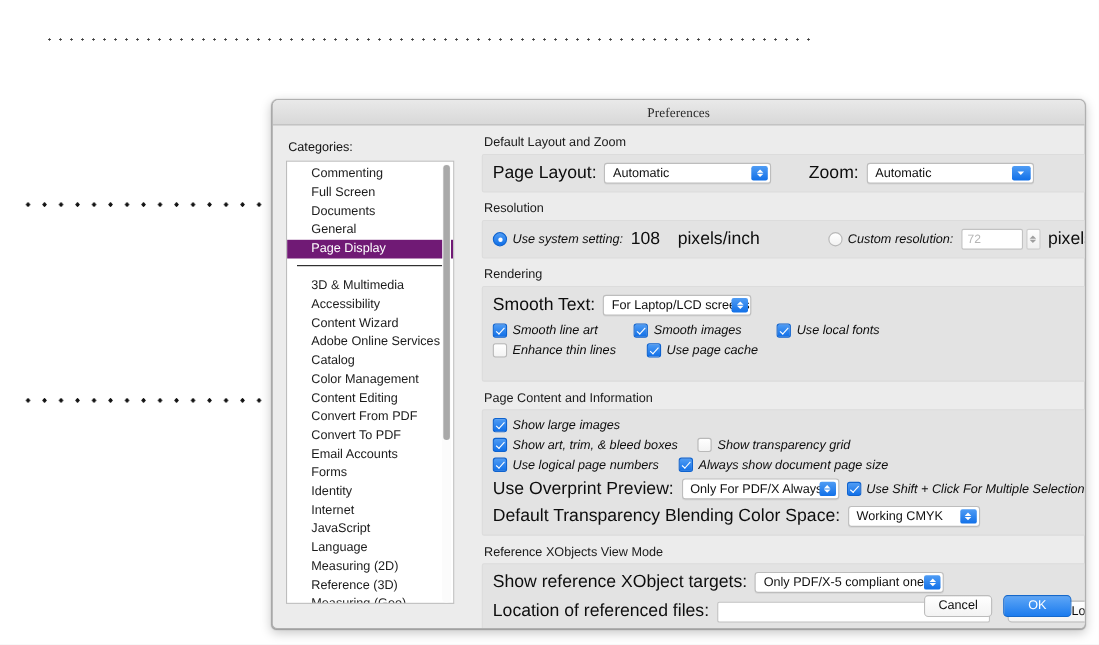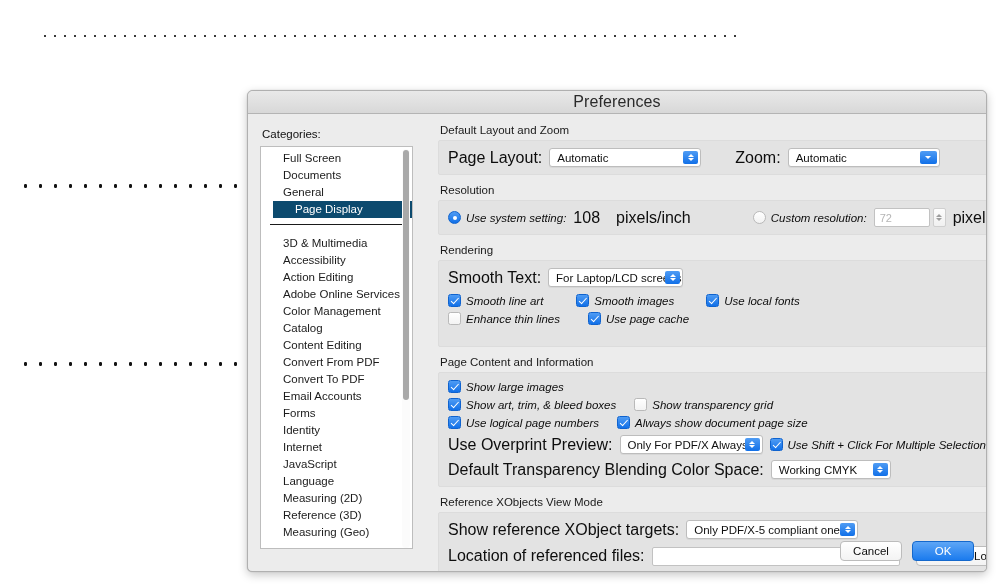--- a/index.html
+++ b/index.html
@@ -59,23 +59,24 @@
   .titlebar {
     height: 23px;
     background: linear-gradient(to bottom, #e9e9e9 0%, #d8d8d8 100%);
     border-bottom: 1px solid #b4b4b4;
     display: flex;
     align-items: center;
     justify-content: center;
     box-sizing: border-box;
   }
   .titlebar-text {
-    font-size: 16px;
+    font-size: 12px;
     color: #2b2b2b;
     letter-spacing: 0.1px;
+    font-family: Liberation Serif, serif;
   }
 
   .dialog-body {
     display: flex;
     padding: 10px 12px 0 12px;
     box-sizing: border-box;
     height: calc(100% - 23px);
     position: relative;
   }
 
@@ -104,23 +105,22 @@
     list-style: none;
   }
   .cat-item {
     padding: 1px 6px 1px 22px;
     font-size: 11.5px;
     line-height: 15px;
     color: #1b1b1b;
     white-space: nowrap;
   }
   .cat-item.selected {
-    background: #0c4a6e;
+    background: #701a75;
     color: #ffffff;
-    margin-left: 12px;
   }
   .cat-sep {
     height: 1px;
     background: #1a1a1a;
     margin: 6px 10px 7px 9px;
   }
   .cat-scrollbar {
     position: absolute;
     right: 2px;
     top: 2px;
@@ -364,33 +364,34 @@
   <div class="titlebar">
     <span class="titlebar-text">Preferences</span>
   </div>
 
   <div class="dialog-body">
 
     <div class="cats-col">
       <div class="cats-label">Categories:</div>
       <div class="cats-list-wrap">
         <ul class="cats-list">
+          <li class="cat-item">Commenting</li>
           <li class="cat-item">Full Screen</li>
           <li class="cat-item">Documents</li>
           <li class="cat-item">General</li>
           <li class="cat-item selected">Page Display</li>
         </ul>
         <div class="cat-sep"></div>
         <ul class="cats-list">
           <li class="cat-item">3D &amp; Multimedia</li>
           <li class="cat-item">Accessibility</li>
-          <li class="cat-item">Action Editing</li>
+          <li class="cat-item">Content Wizard</li>
           <li class="cat-item">Adobe Online Services</li>
+          <li class="cat-item">Catalog</li>
           <li class="cat-item">Color Management</li>
-          <li class="cat-item">Catalog</li>
           <li class="cat-item">Content Editing</li>
           <li class="cat-item">Convert From PDF</li>
           <li class="cat-item">Convert To PDF</li>
           <li class="cat-item">Email Accounts</li>
           <li class="cat-item">Forms</li>
           <li class="cat-item">Identity</li>
           <li class="cat-item">Internet</li>
           <li class="cat-item">JavaScript</li>
           <li class="cat-item">Language</li>
           <li class="cat-item">Measuring (2D)</li>

